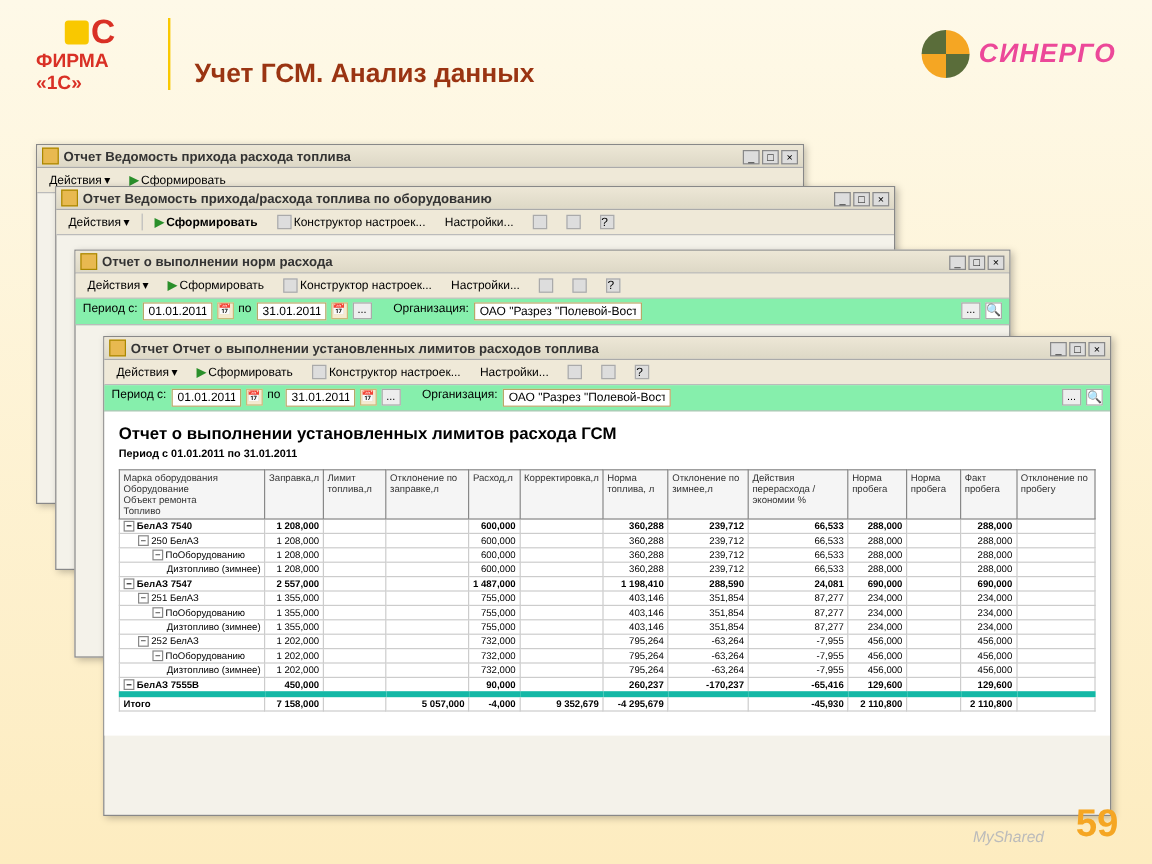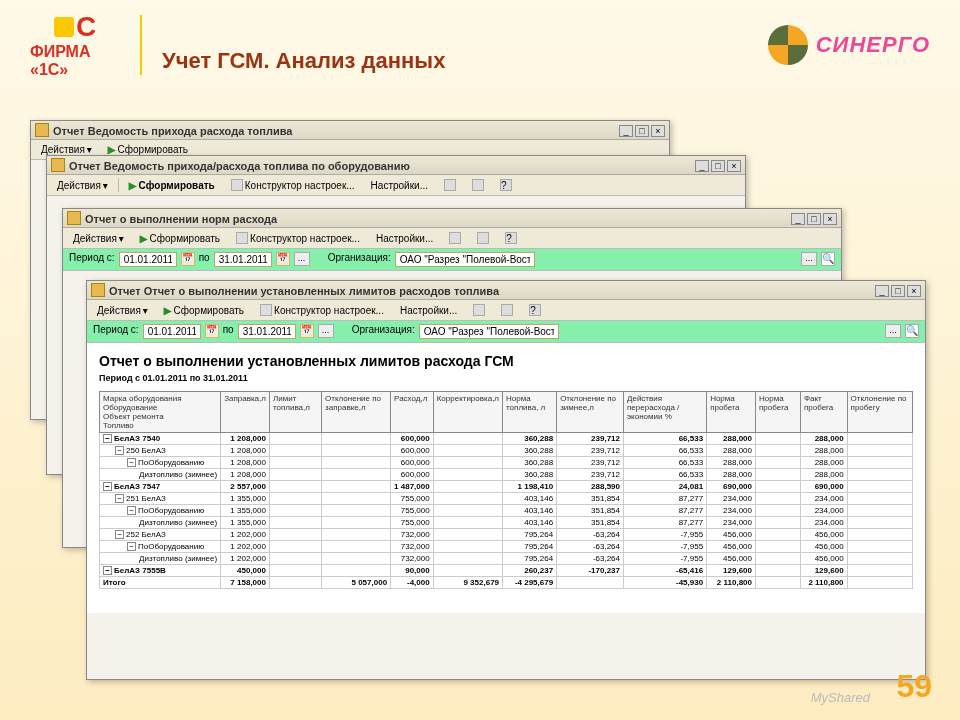--- a/index.html
+++ b/index.html
@@ -43,21 +43,21 @@
 .mag { width: 14px; height: 14px; border: 1px solid #aaa; background: #fff; cursor: pointer; }
 
 .report-body { background: #fff; padding: 10px 12px; overflow: auto; }
 .rep-title { font-size: 14px; font-weight: bold; margin-bottom: 4px; }
 .rep-period { font-size: 9px; font-weight: bold; margin-bottom: 8px; }
 table.rep { border-collapse: collapse; font-size: 8px; width: 100%; }
 table.rep th { border: 1px solid #888; background: #f5f5f5; padding: 2px 3px; text-align: left; font-weight: normal; color: #333; vertical-align: top; }
 table.rep td { border: 1px solid #ccc; padding: 1px 3px; text-align: right; white-space: nowrap; }
 table.rep td.lbl { text-align: left; }
 tr.bold td { font-weight: bold; }
-tr.itog td { font-weight: bold; border-top: 1px solid #14b8a6; }
+tr.itog td { font-weight: bold; border-top: 5px solid #14b8a6; }
 .tree-col { display: flex; align-items: center; }
 .tree-exp { width: 9px; height: 9px; border: 1px solid #888; background: #fff; font-size: 8px; line-height: 8px; text-align: center; margin-right: 2px; cursor: pointer; }
 .indent { display: inline-block; }
 
 #w1 { left: 30px; top: 120px; width: 640px; height: 300px; }
 #w2 { left: 46px; top: 155px; width: 700px; height: 320px; }
 #w3 { left: 62px; top: 208px; width: 780px; height: 340px; }
 #w4 { left: 86px; top: 280px; width: 840px; height: 400px; }
 </style>
 </head>

